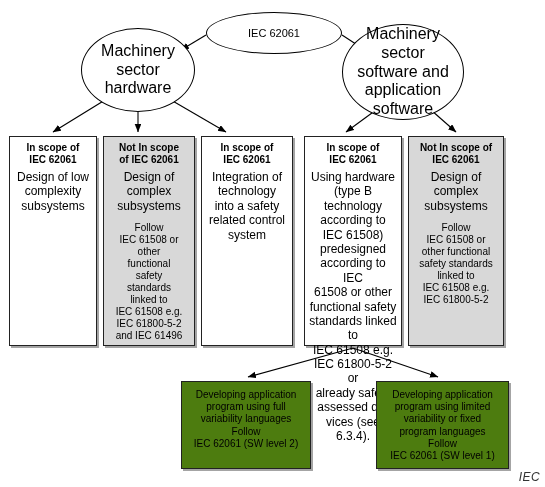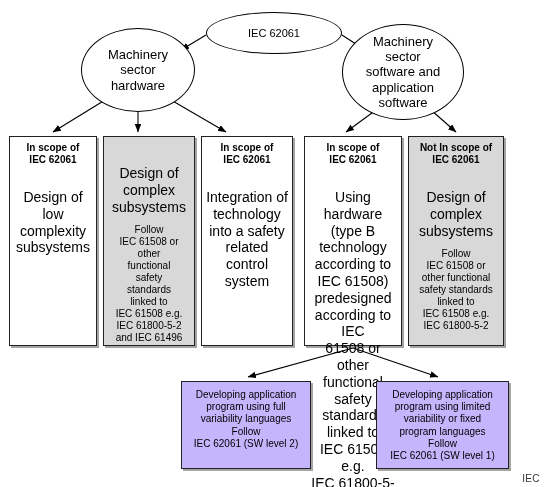--- a/index.html
+++ b/index.html
@@ -4,49 +4,49 @@
 <style>
   html,body{margin:0;padding:0;background:#ffffff;}
   body{width:545px;height:487px;position:relative;overflow:hidden;
        font-family:"Liberation Sans","DejaVu Sans",sans-serif;color:#000;}
   #stage{position:absolute;left:1px;top:0;width:545px;height:487px;}
   svg#wires{position:absolute;left:0;top:0;width:545px;height:487px;pointer-events:none;}
 
   .ellipse{position:absolute;display:flex;align-items:center;justify-content:center;
            text-align:center;box-sizing:border-box;border:1.6px solid #000;
            border-radius:50%;background:#fff;z-index:3;}
-  .ellipse span{display:block;line-height:1.18;font-size:13px;}
+  .ellipse span{display:block;line-height:1.18;font-size:16px;}
 
   .el-top{left:205px;top:12px;width:136px;height:42px;}
   .el-top span{font-size:11px;}
   .el-left{left:80px;top:28px;width:114px;height:84px;}
   .el-right{left:341px;top:24px;width:122px;height:96px;}
 
   .box{position:absolute;box-sizing:border-box;border:1.4px solid #222;
        background:#fff;z-index:2;box-shadow:2px 2px 0 rgba(90,90,90,.55);}
   .box.shaded{background:#d8d8d8;}
   .box .inner{padding:5px 4px 4px 4px;text-align:center;}
   .box .hd{font-weight:bold;font-size:10px;line-height:1.2;white-space:pre-line;}
-  .box .bd{font-size:14px;line-height:1.2;white-space:pre-line;margin-top:23px;}
+  .box .bd{font-size:12px;line-height:1.2;white-space:pre-line;margin-top:4px;}
   .box .bd2{font-size:10px;line-height:1.2;white-space:pre-line;margin-top:9px;}
 
   .col1{left:8px;  top:136px;width:88px; height:210px;}
   .col2{left:102px;top:136px;width:92px; height:210px;}
   .col3{left:200px;top:136px;width:92px; height:210px;}
   .col4{left:303px;top:136px;width:98px; height:210px;}
   .col5{left:407px;top:136px;width:96px;height:210px;}
 
-  .bot{position:absolute;box-sizing:border-box;border:1.4px solid #222;background:#c4b5fd;
+  .bot{position:absolute;box-sizing:border-box;border:1.4px solid #222;background:#4d7c0f;
        z-index:2;box-shadow:2px 2px 0 rgba(90,90,90,.55);}
   .bot .inner{padding:7px 4px;text-align:center;font-size:10px;line-height:1.22;
               white-space:pre-line;}
   .bot1{left:180px;top:381px;width:130px;height:88px;}
   .bot2{left:375px;top:381px;width:133px;height:88px;}
 
-  .iec-mark{position:absolute;right:6px;bottom:3px;font-size:10px;
+  .iec-mark{position:absolute;right:6px;bottom:3px;font-size:12px;font-style:italic;
             color:#333;letter-spacing:.4px;}
 </style>
 </head>
 <body>
 
 <div id="stage">
 
   <svg id="wires" viewBox="0 0 545 487" xmlns="http://www.w3.org/2000/svg">
     <defs>
       <marker id="ah" markerWidth="9" markerHeight="9" refX="7.2" refY="3" orient="auto">
@@ -92,20 +92,22 @@
 IEC 62061</div>
       <div class="bd">Design of low
 complexity
 subsystems</div>
 
     </div>
   </div>
 
   <div class="box col2 shaded">
     <div class="inner">
+      <div class="hd">Not In scope
+of IEC 62061</div>
       <div class="bd">Design of
 complex
 subsystems</div>
       <div class="bd2">Follow
 IEC 61508 or
 other
 functional
 safety
 standards
 linked to

